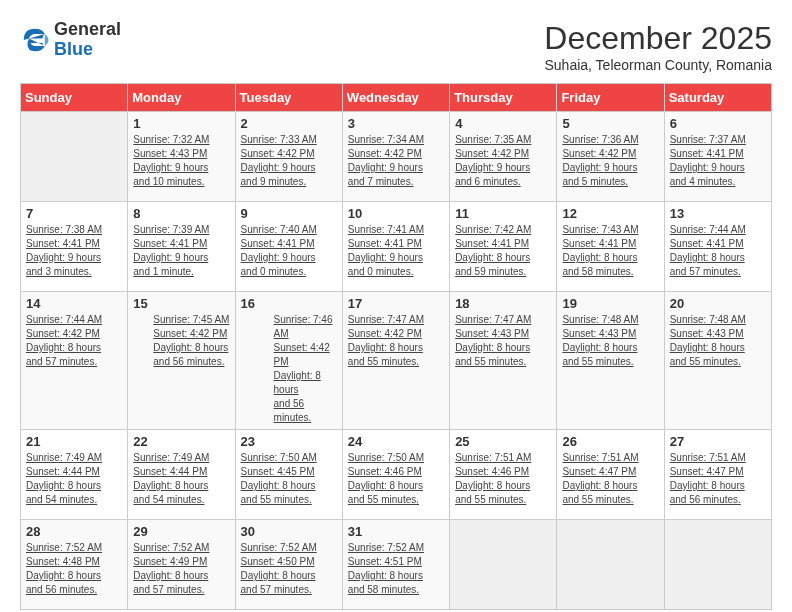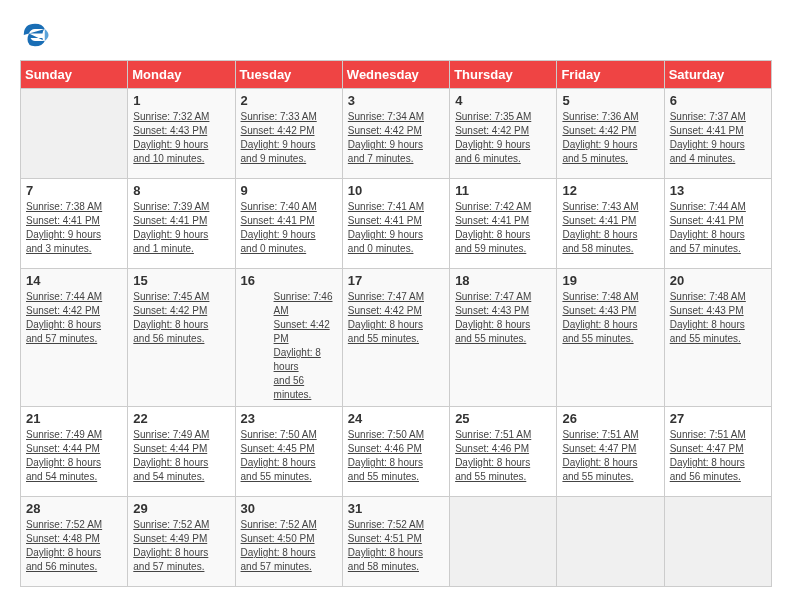--- a/index.html
+++ b/index.html
@@ -88,20 +88,28 @@
 </head>
 <body>
 
 <div class="header">
   <div class="logo">
     <svg class="logo-icon" viewBox="0 0 40 40" xmlns="http://www.w3.org/2000/svg">
       <path d="M5 20 Q5 5 20 5 Q30 5 33 12 L20 12 Q14 12 12 18 L30 18 Q30 14 33 12" fill="#1a6eb5"></path>
       <path d="M12 18 Q10 22 10 26 Q10 35 20 35 Q30 35 33 28 L20 28 Q16 28 14 24 L30 24 Q30 28 33 28" fill="#1a6eb5"></path>
       <path d="M33 12 Q38 16 38 20 Q38 24 33 28" fill="#5ba3d9" stroke="none"></path>
     </svg>
+    <div class="logo-text">
+      <span class="logo-general">General</span><br>
+      <span class="logo-blue">Blue</span>
+    </div>
+  </div>
+  <div class="title-block">
+    <div class="month-title">December 2025</div>
+    <div class="subtitle">Suhaia, Teleorman County, Romania</div>
   </div>
 </div>
 
 <table>
   <thead>
     <tr id="header-row">
         <th>Sunday</th>
         <th>Monday</th>
         <th>Tuesday</th>
         <th>Wednesday</th>
@@ -210,21 +218,21 @@
       <tr>
         <td>
           <span class="day-number">14</span>
           <div class="day-info" style="white-space: pre-line;">Sunrise: 7:44 AM
 Sunset: 4:42 PM
 Daylight: 8 hours
 and 57 minutes.</div>
         </td>
         <td>
           <span class="day-number">15</span>
-          <div class="day-info" style="white-space: pre-line;">Sunrise: 7:45 AM
+          <div class="day-info" style="white-space: pre-line; margin-left: 20px;">Sunrise: 7:45 AM
 Sunset: 4:42 PM
 Daylight: 8 hours
 and 56 minutes.</div>
         </td>
         <td>
           <span class="day-number">16</span>
           <div class="day-info" style="white-space: pre-line; margin-left: 33px;">Sunrise: 7:46 AM
 Sunset: 4:42 PM
 Daylight: 8 hours
 and 56 minutes.</div>

